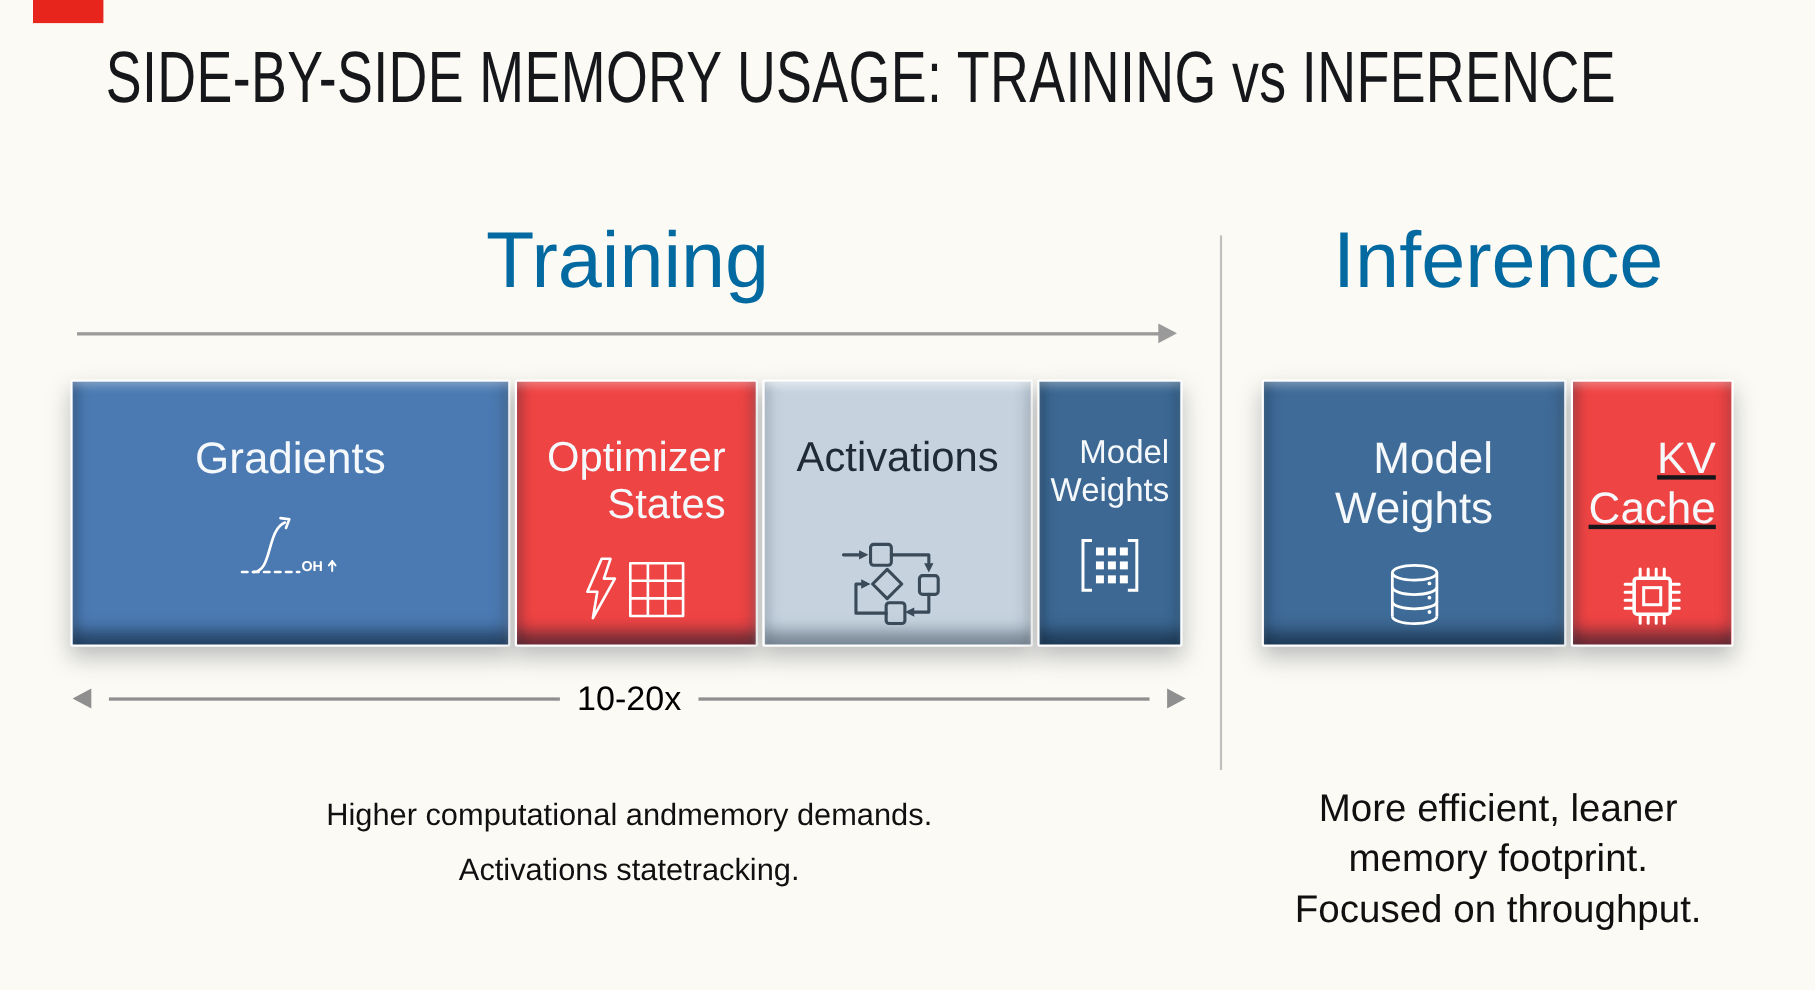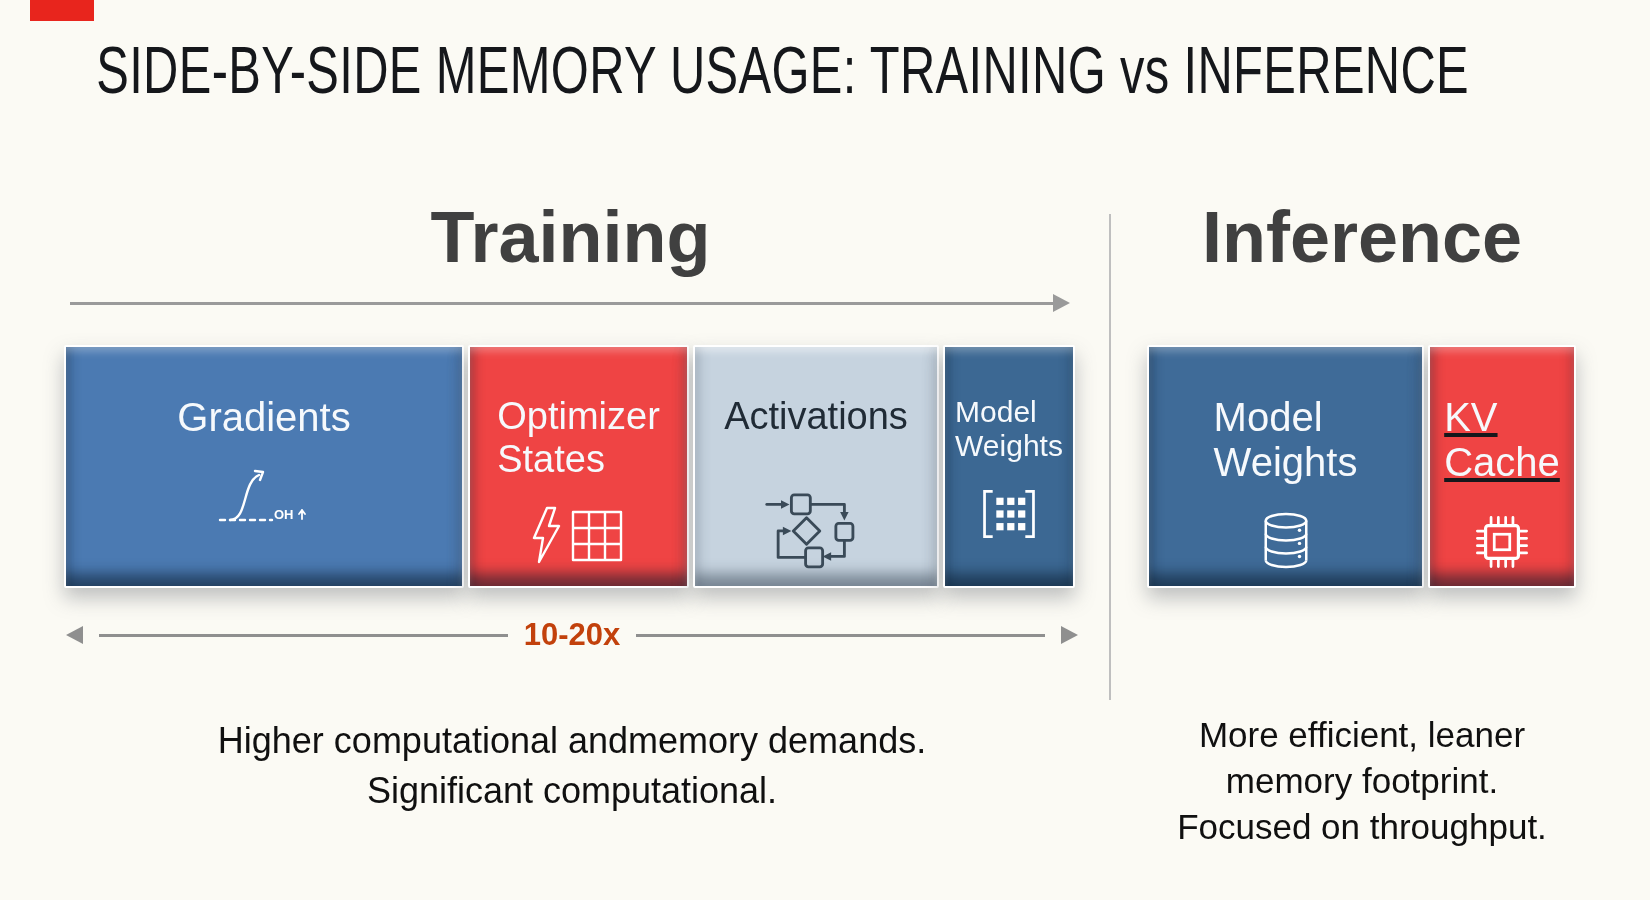--- a/index.html
+++ b/index.html
@@ -8,21 +8,21 @@
     background:#fbfaf4;
     font-family:"Liberation Sans", sans-serif;
     color:#15171b;
   }
   .red-marker { position:absolute; left:30px; top:0; width:64px; height:21px; background:#e8251d; }
 
   .title-wrap { position:absolute; top:32px; left:0; width:1566px; display:flex; justify-content:center; }
   .title { font-size:66px; font-weight:500; color:#15171b; white-space:nowrap;
            transform:scaleX(0.74); letter-spacing:0.5px; }
 
-  .section-heading { position:absolute; font-size:72px; font-weight:700; color:#404040; text-align:center; }
+  .section-heading { position:absolute; font-size:72px; font-weight:400; color:#0369a1; text-align:center; }
   .training-heading  { top:196px; left:64px;  width:1013px; }
   .inference-heading { top:196px; left:1147px; width:430px; }
 
   .top-arrow { position:absolute; left:70px; top:294px; width:1000px; height:18px; }
   .top-arrow .line { position:absolute; top:8px; left:0; right:14px; height:3px; background:#9a9a9a; }
   .top-arrow .head { position:absolute; right:0; top:0; width:0; height:0;
     border-left:17px solid #9a9a9a; border-top:9px solid transparent; border-bottom:9px solid transparent; }
 
   .divider { position:absolute; left:1109px; top:214px; width:2px; height:486px; background:#bfbfbf; }
 
@@ -49,37 +49,37 @@
       inset 0 -20px 14px -8px rgba(60,75,90,0.55),
       inset 12px 0 12px -8px rgba(60,75,90,0.25),
       inset -12px 0 12px -8px rgba(60,75,90,0.15),
       0 10px 20px rgba(115,120,126,0.45);
     gap: 43px;
   }
   .b-mw   { flex:0 0 132px; background:#3c6893; }
   .b-imw  { flex:0 0 277px; background:#3f6b98; }
   .b-kv   { flex:0 0 148px; background:#ef4444;text-decoration:underline; }
 
-  .box-label { width:min-content; text-align:left; color:#f6f9fc; font-weight:400; line-height:1.12; }
+  .box-label { width:min-content; text-align:right; color:#f6f9fc; font-weight:400; line-height:1.12; }
   .fs40 { font-size:40px; } .fs38 { font-size:38px; } .fs30 { font-size:30px; }
   .dark-label { color:#202b36; }
   .one-line { white-space:nowrap; width:auto; }
   .box-icon { flex:0 0 auto; margin-top:8px; }
 
   .scale-arrow { position:absolute; left:66px; top:620px; width:1012px; height:30px;
     display:flex; align-items:center; gap:16px; }
   .scale-arrow .seg { flex:1; height:3px; background:#8f8f8f; }
   .scale-arrow .head-l { width:0; height:0; border-right:17px solid #8f8f8f;
     border-top:9px solid transparent; border-bottom:9px solid transparent; }
   .scale-arrow .head-r { width:0; height:0; border-left:17px solid #8f8f8f;
     border-top:9px solid transparent; border-bottom:9px solid transparent; }
-  .scale-label { font-size:31px; color:#c2410c; font-weight:700; }
+  .scale-label { font-size:31px; color:#000000; font-weight:400; }
 
   .caption { position:absolute; text-align:center; color:#101010; font-weight:400; }
-  .training-caption  { left:66px;  top:716px; width:1012px; font-size:36px; line-height:50px; }
+  .training-caption  { left:66px;  top:716px; width:1012px; font-size:28px; line-height:50px; }
   .inference-caption { left:1147px; top:712px; width:430px;  font-size:35px; line-height:46px; }
 </style>
 </head>
 <body>
 
 <div class="stage">
 
   <div class="red-marker"></div>
 
   <div class="title-wrap">
@@ -190,21 +190,21 @@
   <div class="scale-arrow">
     <div class="head-l"></div>
     <div class="seg"></div>
     <div class="scale-label">10-20x</div>
     <div class="seg"></div>
     <div class="head-r"></div>
   </div>
 
   <div class="caption training-caption">
     <div>Higher computational andmemory demands.</div>
-    <div>Significant computational.</div>
+    <div>Activations statetracking.</div>
   </div>
 
   <div class="caption inference-caption">
     <div>More efficient, leaner</div>
     <div>memory footprint.</div>
     <div>Focused on throughput.</div>
   </div>
 
 </div>
 

